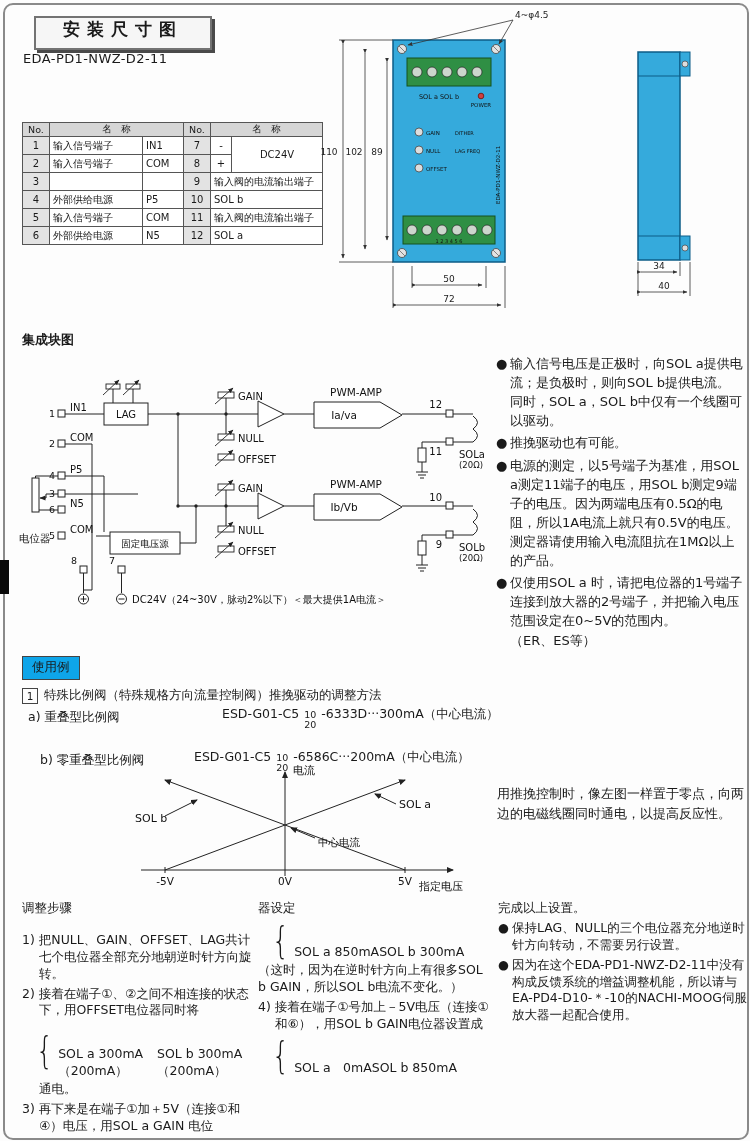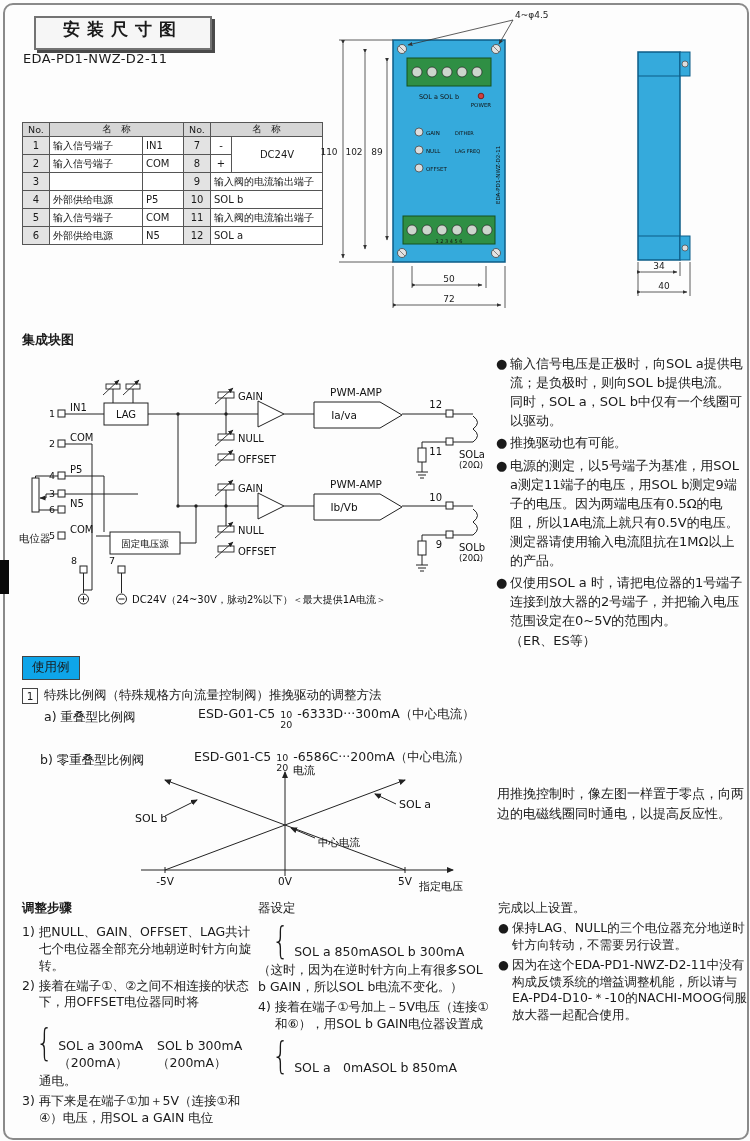--- a/index.html
+++ b/index.html
@@ -45,21 +45,21 @@
   .num-box { border:1px solid #444; width:14px; height:14px; display:inline-flex;
     align-items:center; justify-content:center; font-size:10.5px; margin-right:6px; flex:none; }
   .usage-item { position:absolute; display:flex; align-items:center; font-size:12.5px; }
   .u-label { width:154px; flex:none; }
   .frac { display:inline-flex; flex-direction:column; align-items:center;
     font-size:9.5px; line-height:1.05; margin:0 1px; }
 
   .chart-note { position:absolute; left:497px; top:784px; width:250px; font-size:13px; line-height:1.55;font-family:Liberation Serif, serif; }
 
   .steps-col { position:absolute; font-size:12.5px; line-height:1.35; }
-  .steps-title { font-weight:bold; margin-bottom:7px; }
+  .steps-title { font-weight:normal; margin-bottom:15px; }
   .steps-col p { margin:0 0 3px; }
   .hang { padding-left:17px; text-indent:-17px; }
   .indent { padding-left:17px; }
   .pair { display:flex; align-items:center; margin:1px 0 2px 14px; }
   .brace { font-size:27px; line-height:1; transform:scaleY(1.35); margin-right:5px; font-weight:300; }
   .plines { display:flex; flex-direction:row;margin-top:24px; }
   .plines span { line-height:1.3; }
 </style>
 </head>
 <body>
@@ -410,21 +410,21 @@
     </div>
   </div>
 
   <div class="usage-box">
     <span>使用例</span>
   </div>
   <div class="usage-line1">
     <span class="num-box">1</span>
     <span>特殊比例阀（特殊规格方向流量控制阀）推挽驱动的调整方法</span>
   </div>
-  <div class="usage-item" style="left:44px; top:706px;">
+  <div class="usage-item" style="left:28px; top:706px;gap:40px;">
     <span class="u-label">a) 重叠型比例阀</span>
     <span class="model-line">
       <span>ESD-G01-C5</span>
       <span class="frac">
         <span>10</span>
         <span>20</span>
       </span>
       <span>-6333D···300mA（中心电流）</span>
     </span>
   </div>

